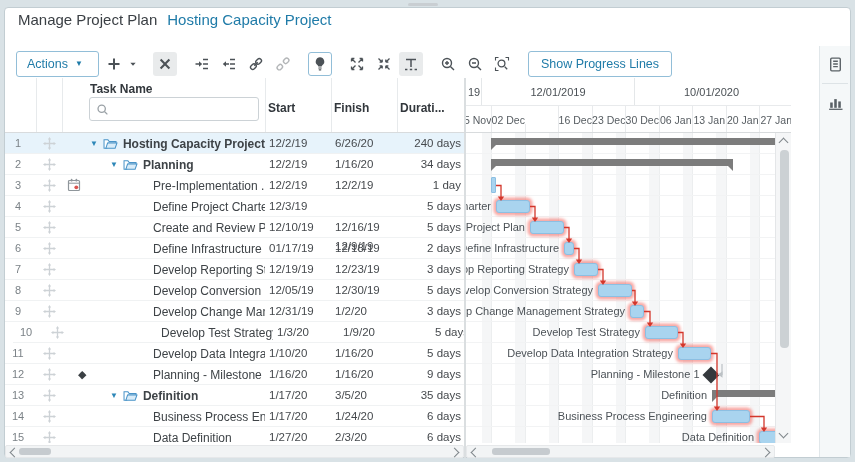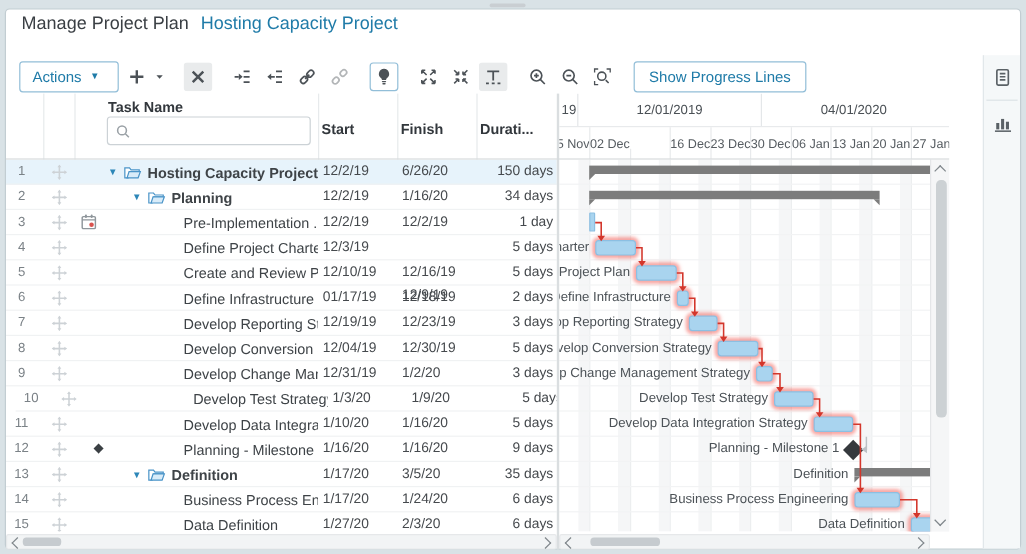--- a/index.html
+++ b/index.html
@@ -241,21 +241,21 @@
           <span class="folder">
             <svg viewBox="0 0 16 13">
               <path d="M1 2h4.2l1.4 1.8H14v1.6H5.5L4 11H1z" fill="#fff" stroke="#4a94c8" stroke-width="1.1"></path>
               <path d="M4.8 5.4H15l-2 5.6H3z" fill="#d9ecf9" stroke="#4a94c8" stroke-width="1.1"></path>
             </svg>
           </span>
           <span>Hosting Capacity Project</span>
         </div>
         <div class="cdate" style="left: 264px; width: 60px;">12/2/19</div>
         <div class="cdate" style="left: 330px; width: 60px;">6/26/20</div>
-        <div class="cdate" style="left: 392px; width: 64px; text-align: right; padding-right: 2px;">150 days</div>
+        <div class="cdate" style="left: 392px; width: 64px; text-align: right; padding-right: 2px;">240 days</div>
       </div>
       <div class="trow" style="top: 21px;">
         <div class="cnum">2</div>
         <div class="cdrag">
           <svg viewBox="0 0 12 12">
             <path d="M6 1.6v8.8M1.6 6h8.8" stroke="#cdd2d6" stroke-width="1.2" fill="none"></path>
             <path d="M6 0L4.5 2.2h3zM6 12L4.5 9.8h3zM0 6l2.2-1.5v3zM12 6L9.8 4.5v3z" fill="#cdd2d6"></path>
           </svg>
         </div>
         <div class="cname b" style="padding-left: 22px;">
@@ -360,21 +360,21 @@
         <div class="cnum">8</div>
         <div class="cdrag">
           <svg viewBox="0 0 12 12">
             <path d="M6 1.6v8.8M1.6 6h8.8" stroke="#cdd2d6" stroke-width="1.2" fill="none"></path>
             <path d="M6 0L4.5 2.2h3zM6 12L4.5 9.8h3zM0 6l2.2-1.5v3zM12 6L9.8 4.5v3z" fill="#cdd2d6"></path>
           </svg>
         </div>
         <div class="cname" style="padding-left: 65px;">
           <span>Develop Conversion S...</span>
         </div>
-        <div class="cdate" style="left: 264px; width: 60px;">12/04/19</div>
+        <div class="cdate" style="left: 264px; width: 60px;">12/05/19</div>
         <div class="cdate" style="left: 330px; width: 60px;">12/30/19</div>
         <div class="cdate" style="left: 392px; width: 64px; text-align: right; padding-right: 2px;">5 days</div>
       </div>
       <div class="trow" style="top: 168px;">
         <div class="cnum">9</div>
         <div class="cdrag">
           <svg viewBox="0 0 12 12">
             <path d="M6 1.6v8.8M1.6 6h8.8" stroke="#cdd2d6" stroke-width="1.2" fill="none"></path>
             <path d="M6 0L4.5 2.2h3zM6 12L4.5 9.8h3zM0 6l2.2-1.5v3zM12 6L9.8 4.5v3z" fill="#cdd2d6"></path>
           </svg>
@@ -482,21 +482,21 @@
         </div>
         <div class="cdate" style="left: 264px; width: 60px;">1/27/20</div>
         <div class="cdate" style="left: 330px; width: 60px;">2/3/20</div>
         <div class="cdate" style="left: 392px; width: 64px; text-align: right; padding-right: 2px;">6 days</div>
       </div>
     </div>
 
   <div class="tlhead" id="tl-head">
       <div class="mcell first" style="left: 0px; width: 15px;">19</div>
       <div class="mcell" style="left: 15px; width: 153px;">12/01/2019</div>
-      <div class="mcell" style="left: 168px; width: 154px;">04/01/2020</div>
+      <div class="mcell" style="left: 168px; width: 154px;">10/01/2020</div>
       <div class="mline"></div>
       <div class="wcell" style="left: -8.5px; width: 33.5px;">25 Nov</div>
       <div class="wcell" style="left: 25px; width: 33.5px;">02 Dec</div>
       <div class="wcell" style="left: 58.5px; width: 33.5px; margin-top: 18px;">09 Dec</div>
       <div class="wcell" style="left: 92px; width: 33.5px;">16 Dec</div>
       <div class="wcell" style="left: 125.5px; width: 33.5px;">23 Dec</div>
       <div class="wcell" style="left: 159px; width: 33.5px;">30 Dec</div>
       <div class="wcell" style="left: 192.5px; width: 33.5px;">06 Jan</div>
       <div class="wcell" style="left: 226px; width: 33.5px;">13 Jan</div>
       <div class="wcell" style="left: 259.5px; width: 33.5px;">20 Jan</div>

